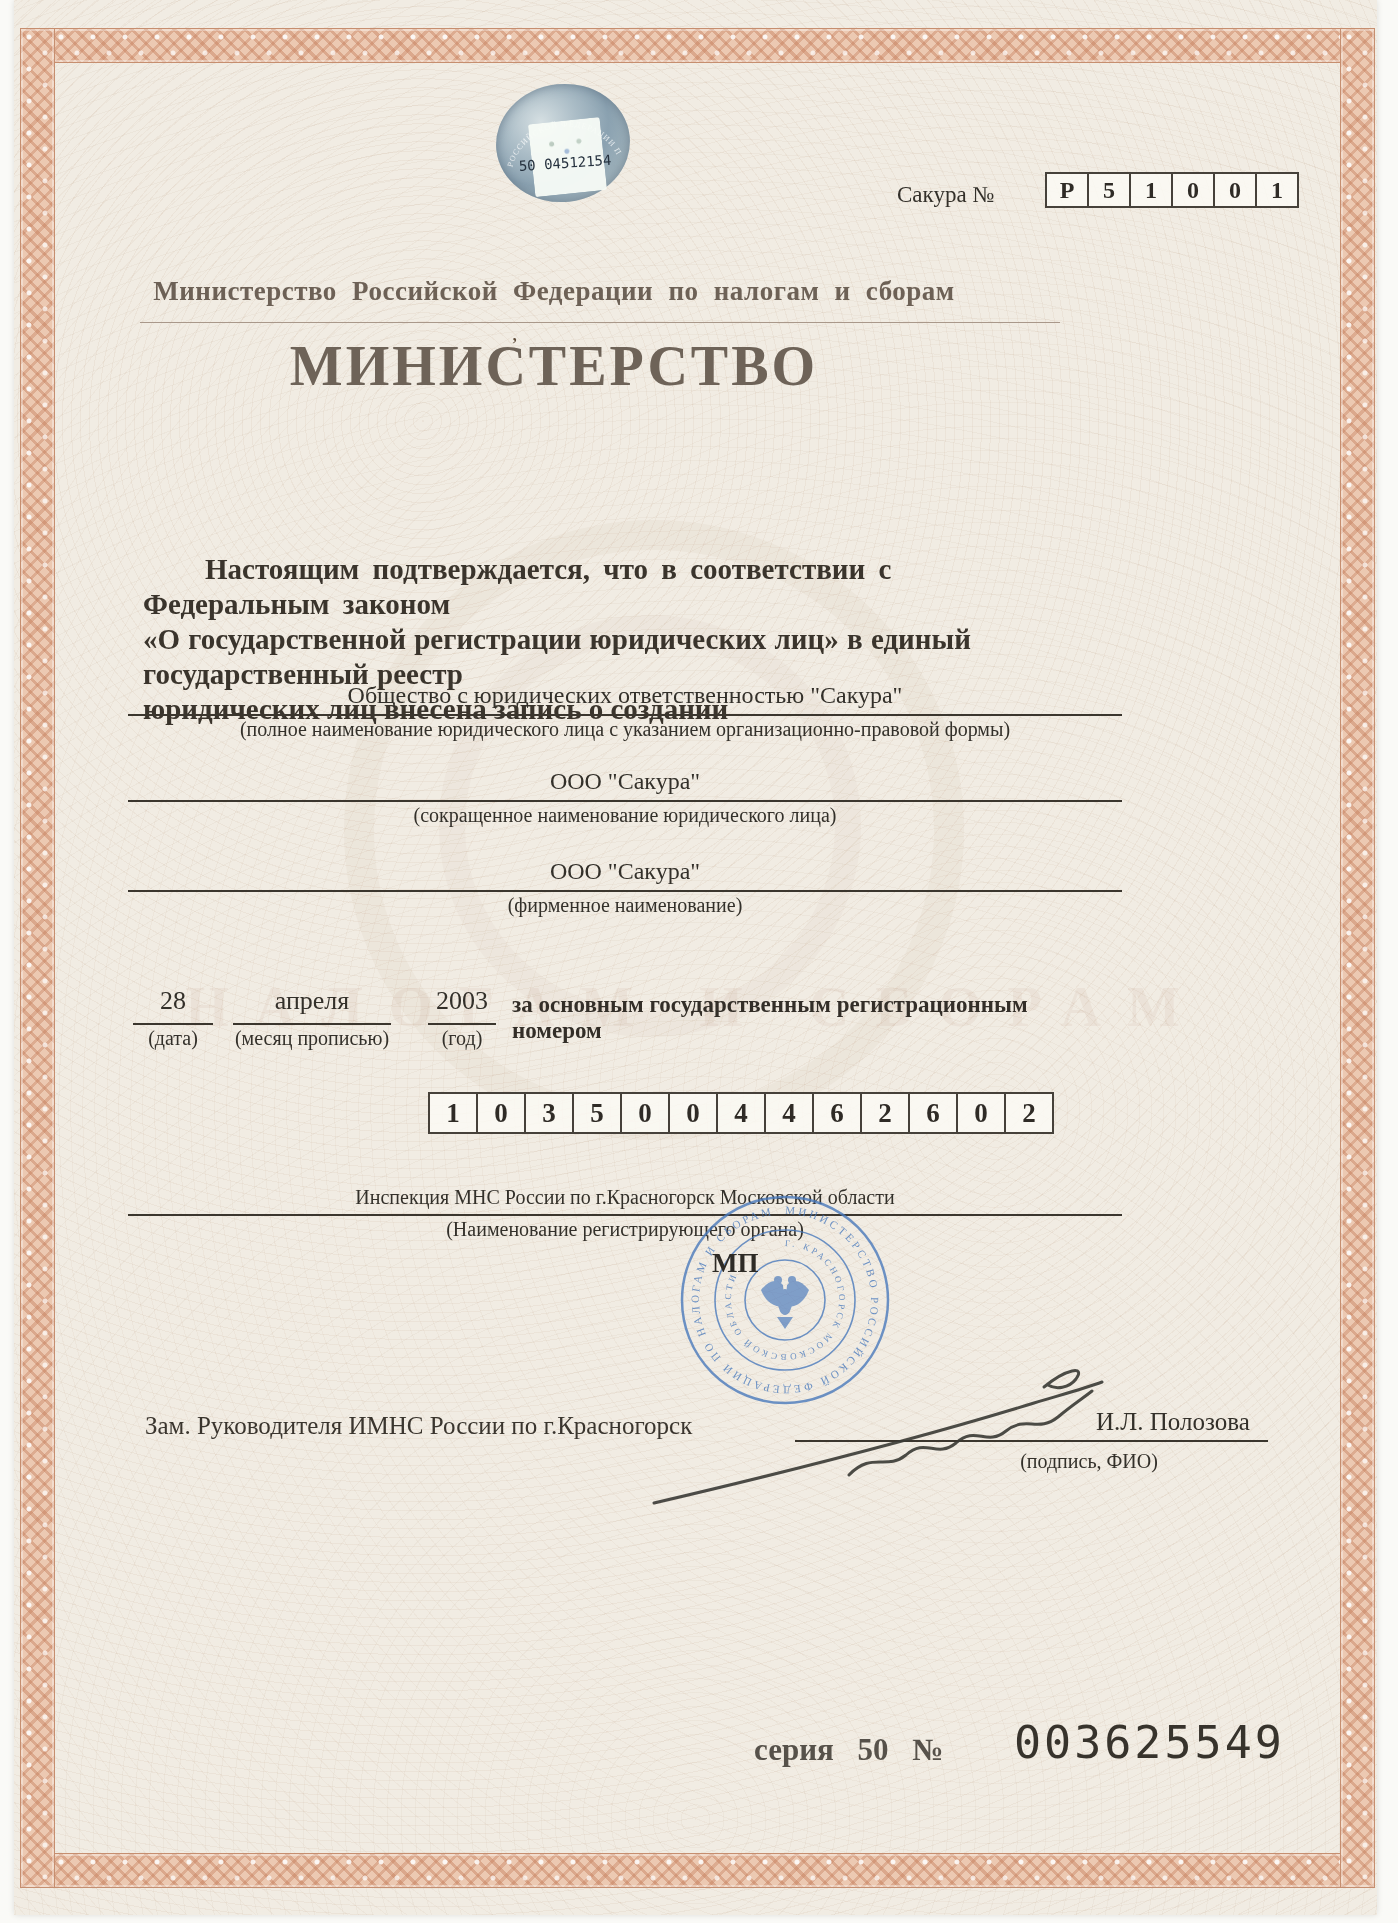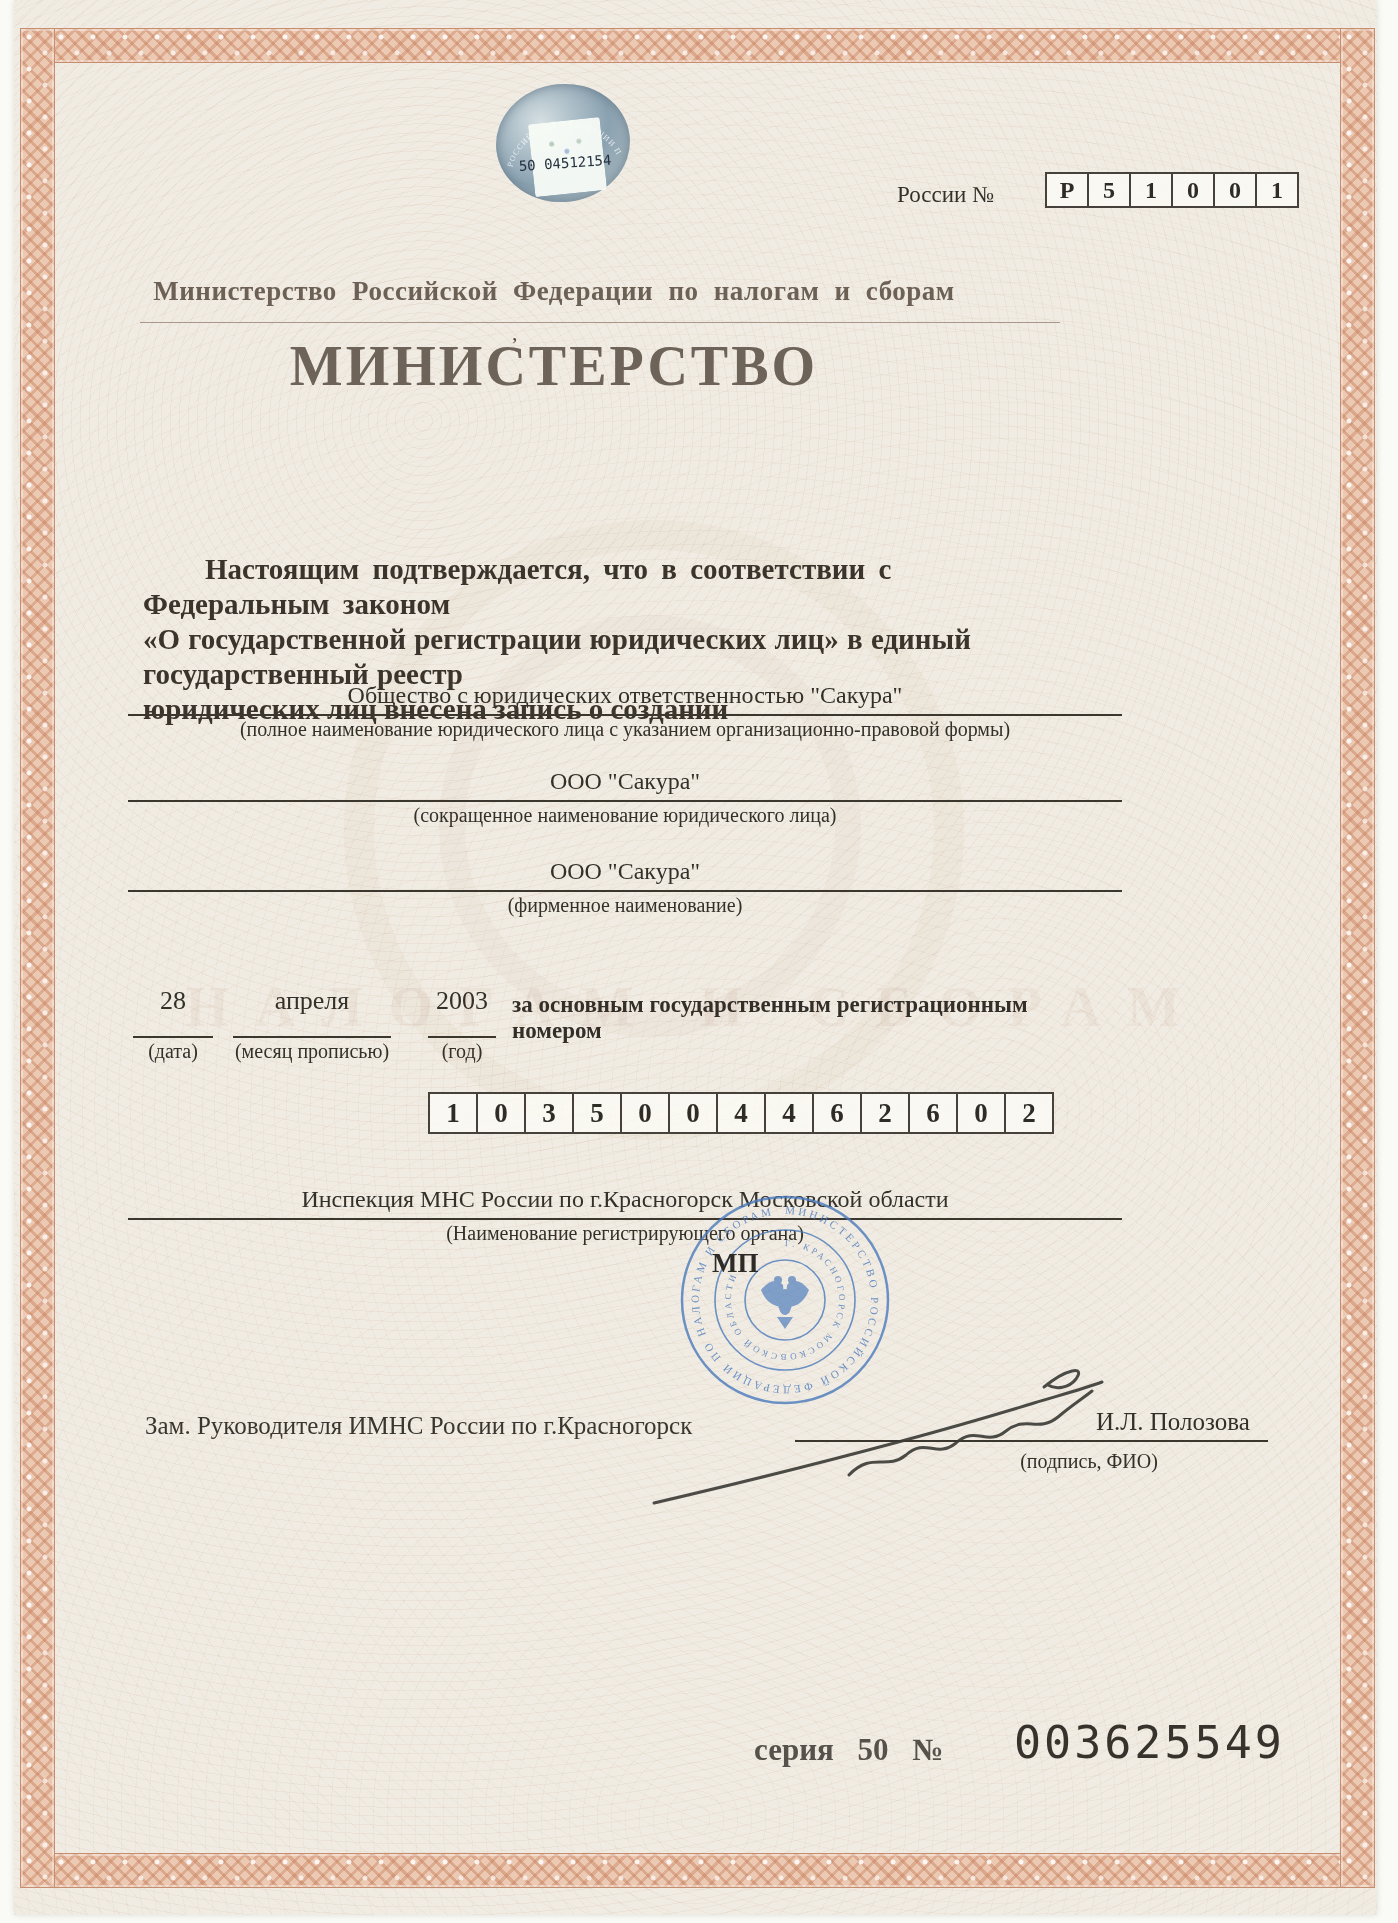--- a/index.html
+++ b/index.html
@@ -100,33 +100,33 @@
   .body-line1{text-indent:62px;word-spacing:6px;}
   .body-line2{word-spacing:1px;}
 
   .field{position:absolute;left:114px;width:994px;text-align:center;color:#33302a;}
   .field .value{font-size:24px;padding-bottom:5px;border-bottom:2px solid #3b362e;}
   .field .caption{font-size:20px;margin-top:2px;}
   .field1{top:682px;} .field2{top:768px;} .field3{top:858px;}
 
   
   .dcol{position:absolute;text-align:center;color:#33302a;}
-  .dcol .value{font-size:26px;padding-bottom:20px;border-bottom:2px solid #3b362e;}
+  .dcol .value{font-size:26px;padding-bottom:7px;border-bottom:2px solid #3b362e;}
   .dcol .caption{font-size:20px;margin-top:2px;}
   .d-day{left:119px;top:986px;width:80px;}
   .d-month{left:219px;top:986px;width:158px;}
   .d-year{left:414px;top:986px;width:68px;}
   .d-suffix{position:absolute;left:498px;top:992px;width:560px;
     font-size:23px;font-weight:bold;color:#332e28;}
 
   .ogrn{position:absolute;left:416px;top:1092px;display:flex;}
   .ogrn .cell{width:46px;height:38px;font-size:27px;}
 
   .authority{top:1186px;}
-  .authority .value{font-size:24px;}
+  .authority .value{font-size:20px;}
 
   .sig-position{position:absolute;left:131px;top:1412px;font-size:25px;color:#3a352e;}
   .sig-line{position:absolute;left:781px;top:1440px;width:473px;border-top:2px solid #3b362e;}
   .sig-name{position:absolute;left:1082px;top:1408px;font-size:25px;color:#33302a;}
   .sig-caption{position:absolute;left:955px;top:1450px;width:240px;text-align:center;
     font-size:20px;color:#33302a;}
   .sig-svg{position:absolute;left:600px;top:1355px;}
 
   .mp-label{position:absolute;left:698px;top:1248px;font-size:27px;font-weight:bold;color:#2e2b26;}
   .stamp{position:absolute;left:651px;top:1180px;opacity:.8;}
@@ -156,21 +156,21 @@
           <path id="holoArc" d="M14,78 A56,52 0 0 1 120,78"></path>
         </defs>
       <text font-size="8" fill="rgba(255,255,255,.75)" font-family="Liberation Serif, serif" letter-spacing="1">
         <textPath href="#holoArc">РОССИЙСКОЙ ФЕДЕРАЦИИ ПО</textPath>
       </text>
     </svg>
     <div class="holo-square"></div>
     <div class="holo-code">50 04512154</div>
   </div>
 
-  <div class="form-label">России №</div>
+  <div class="form-label">Сакура №</div>
   <div class="form-cells">
     <div class="cell">Р</div>
     <div class="cell">5</div>
     <div class="cell">1</div>
     <div class="cell">0</div>
     <div class="cell">0</div>
     <div class="cell">1</div>
   </div>
 
   <div class="ministry">Министерство Российской Федерации по налогам и сборам</div>

